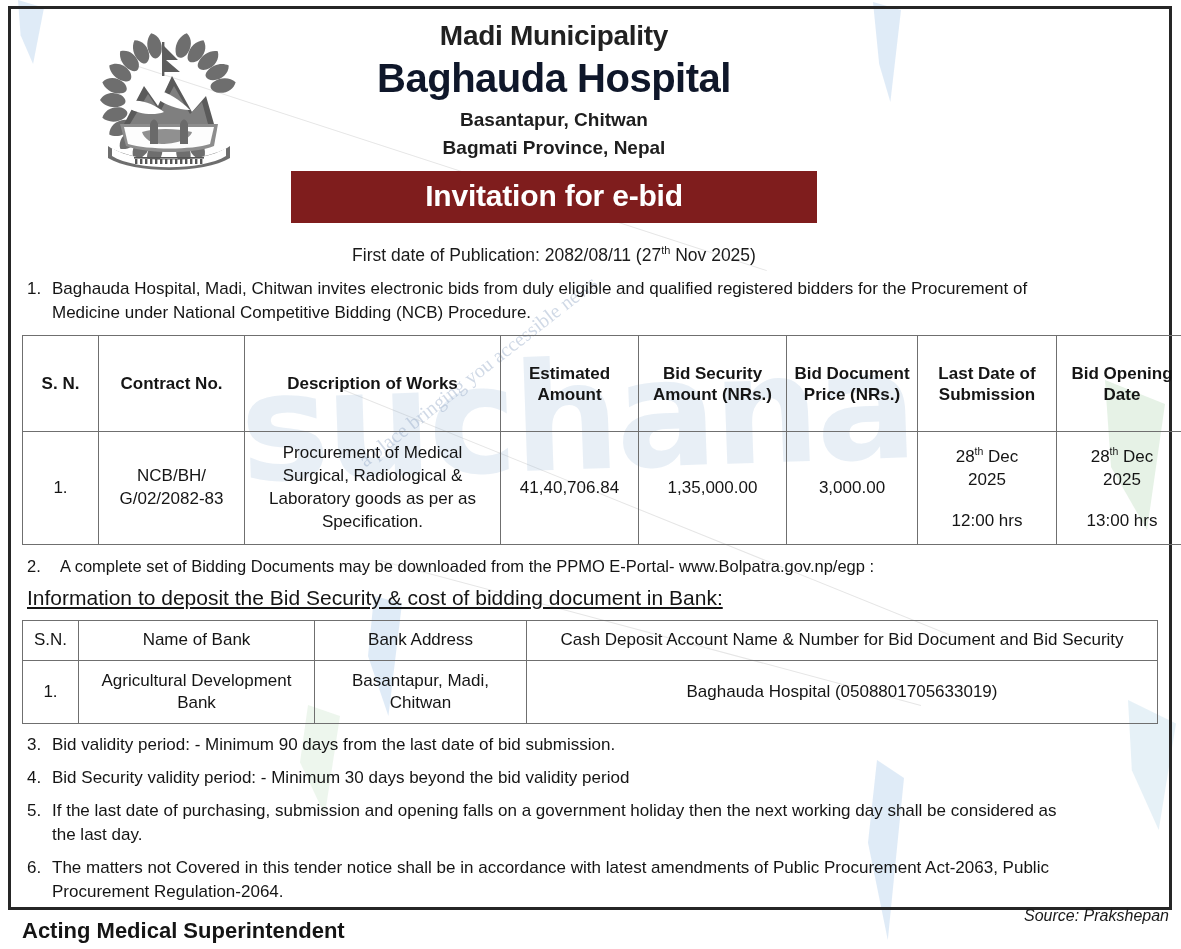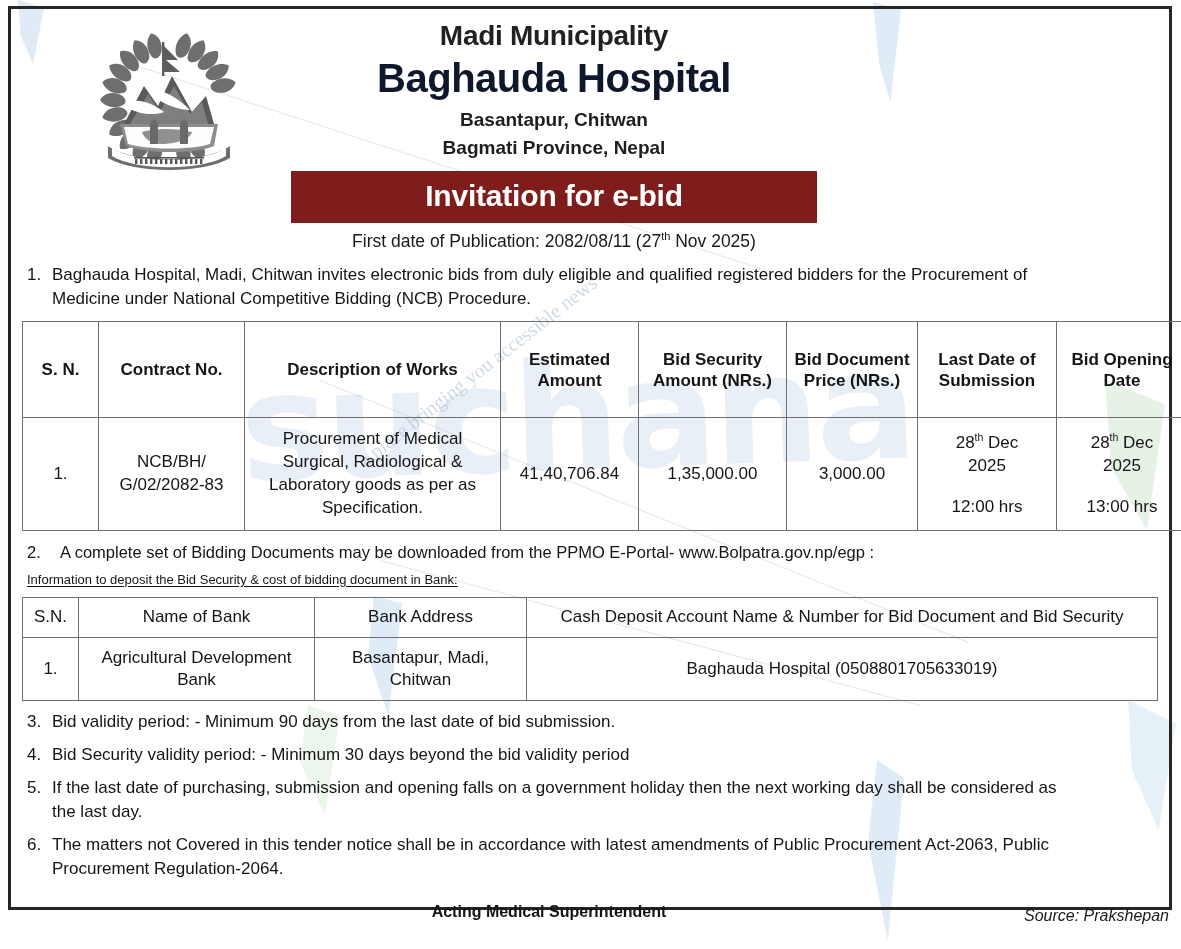--- a/index.html
+++ b/index.html
@@ -115,21 +115,21 @@
     margin: 10px auto 0 auto;
     width: 526px;
     background: #7f1d1d;
     color: #ffffff;
     font-size: 30px;
     font-weight: 700;
     padding: 8px 0 10px 0;
     letter-spacing: -0.2px;
   }
   .pubdate {
-    margin-top: 7px;
+    margin-top: 21px;
     font-size: 17.5px;
     color: #1a1a1a;
   }
   .pubdate sup { font-size: 11px; vertical-align: super; }
 
   
   .clause {
     display: flex;
     font-size: 17px;
     line-height: 1.42;
@@ -139,21 +139,21 @@
   }
   .clause .num { width: 30px; flex: 0 0 30px; text-align: left; padding-left: 5px; }
   .clause .body { flex: 1; text-align: left; }
   .clause.c1 { margin-top: 11px; }
   .clause.c2 { margin-top: 10px; font-size: 16.5px; }
   .clause.c2 .num { width: 38px; flex: 0 0 38px; }
 
   .subhead {
     margin-top: 7px;
     padding-left: 5px;
-    font-size: 13px;
+    font-size: 21px;
     text-decoration: underline;
     text-underline-offset: 2px;
     color: #151515;
   }
 
   
   table.doc-table {
     border-collapse: collapse;
     width: 100%;
     margin-top: 10px;
@@ -189,24 +189,24 @@
     padding: 8px 4px; height: 40px;
     border: 1px solid #2a2a2a;
   }
   .tbl-bank td {
     font-size: 17px; font-weight: 400; line-height: 1.3;
     padding: 9px 5px; height: 55px;
     border: 1px solid #2a2a2a;
   }
 
   .signature {
-    margin-top: 22px;
-    text-align: center;
+    margin-top: 14px;
+    text-align: left;
     padding-right: 10px;
-    font-size: 16px;
+    font-size: 22px;
     font-weight: 700;
     color: #151515;
   }
 
   .source {
     position: absolute;
     right: 12px; bottom: 24px;
     font-size: 16px;
     font-style: italic;
     color: #1a1a1a;

